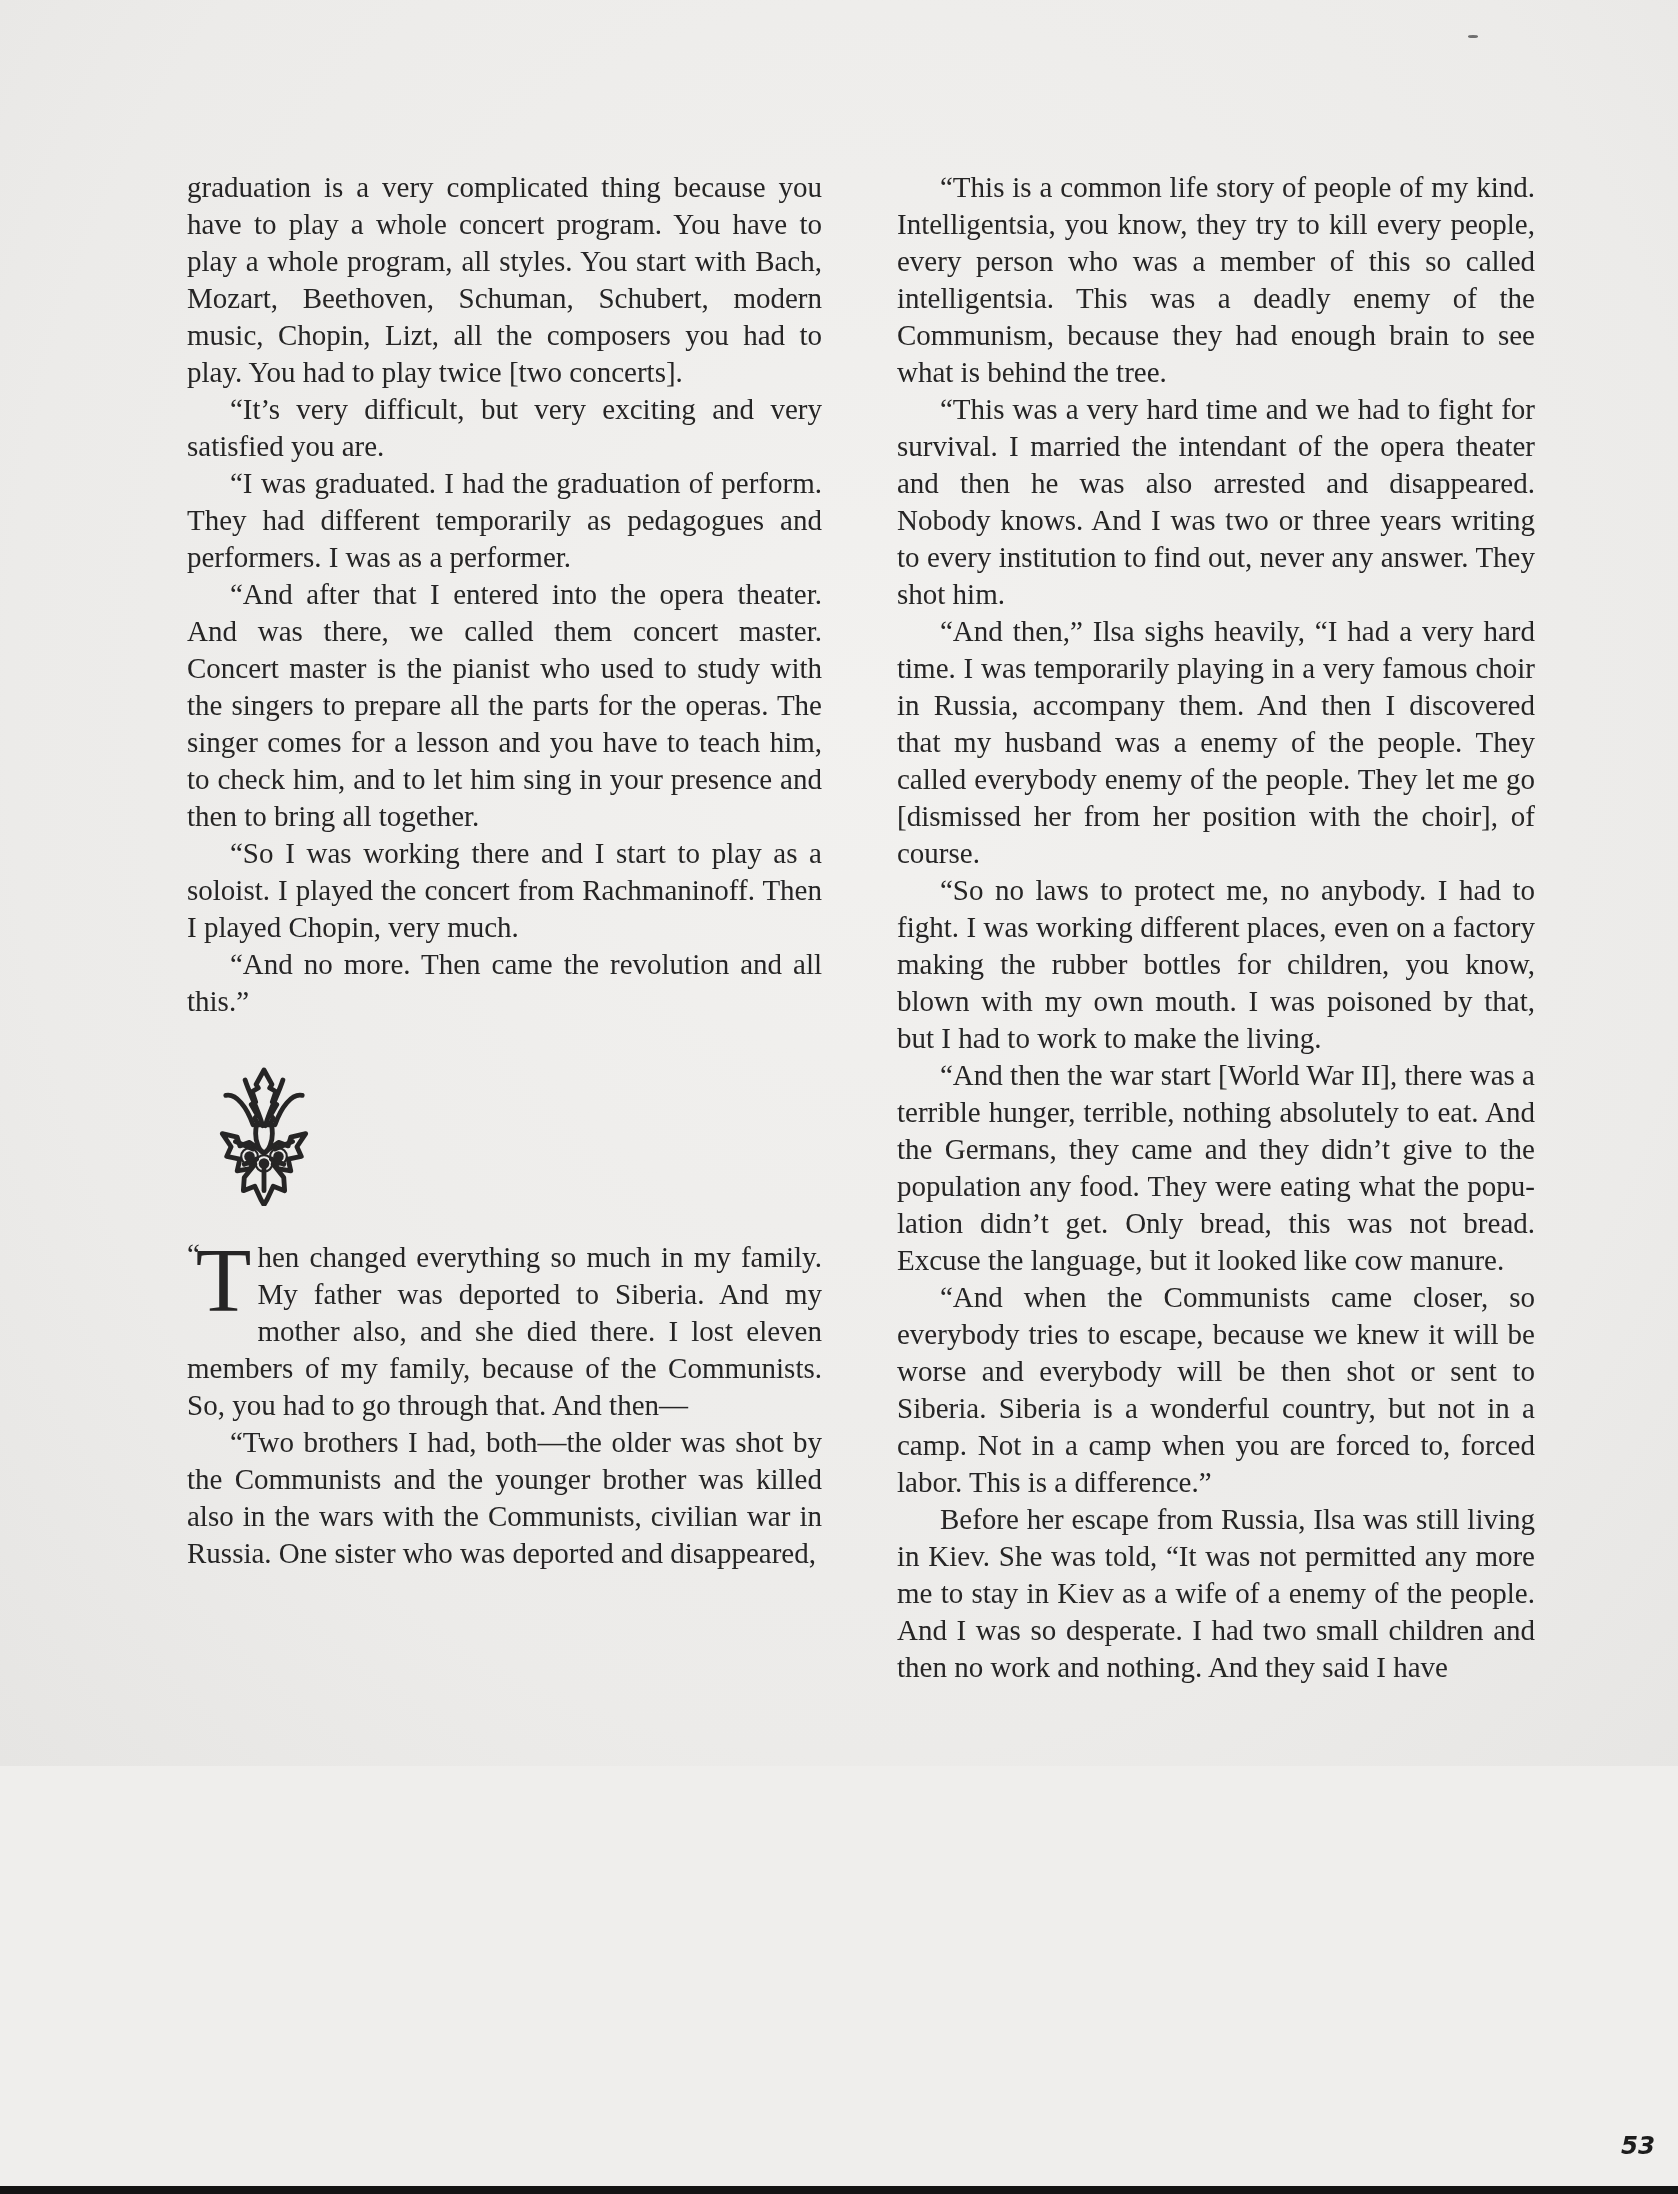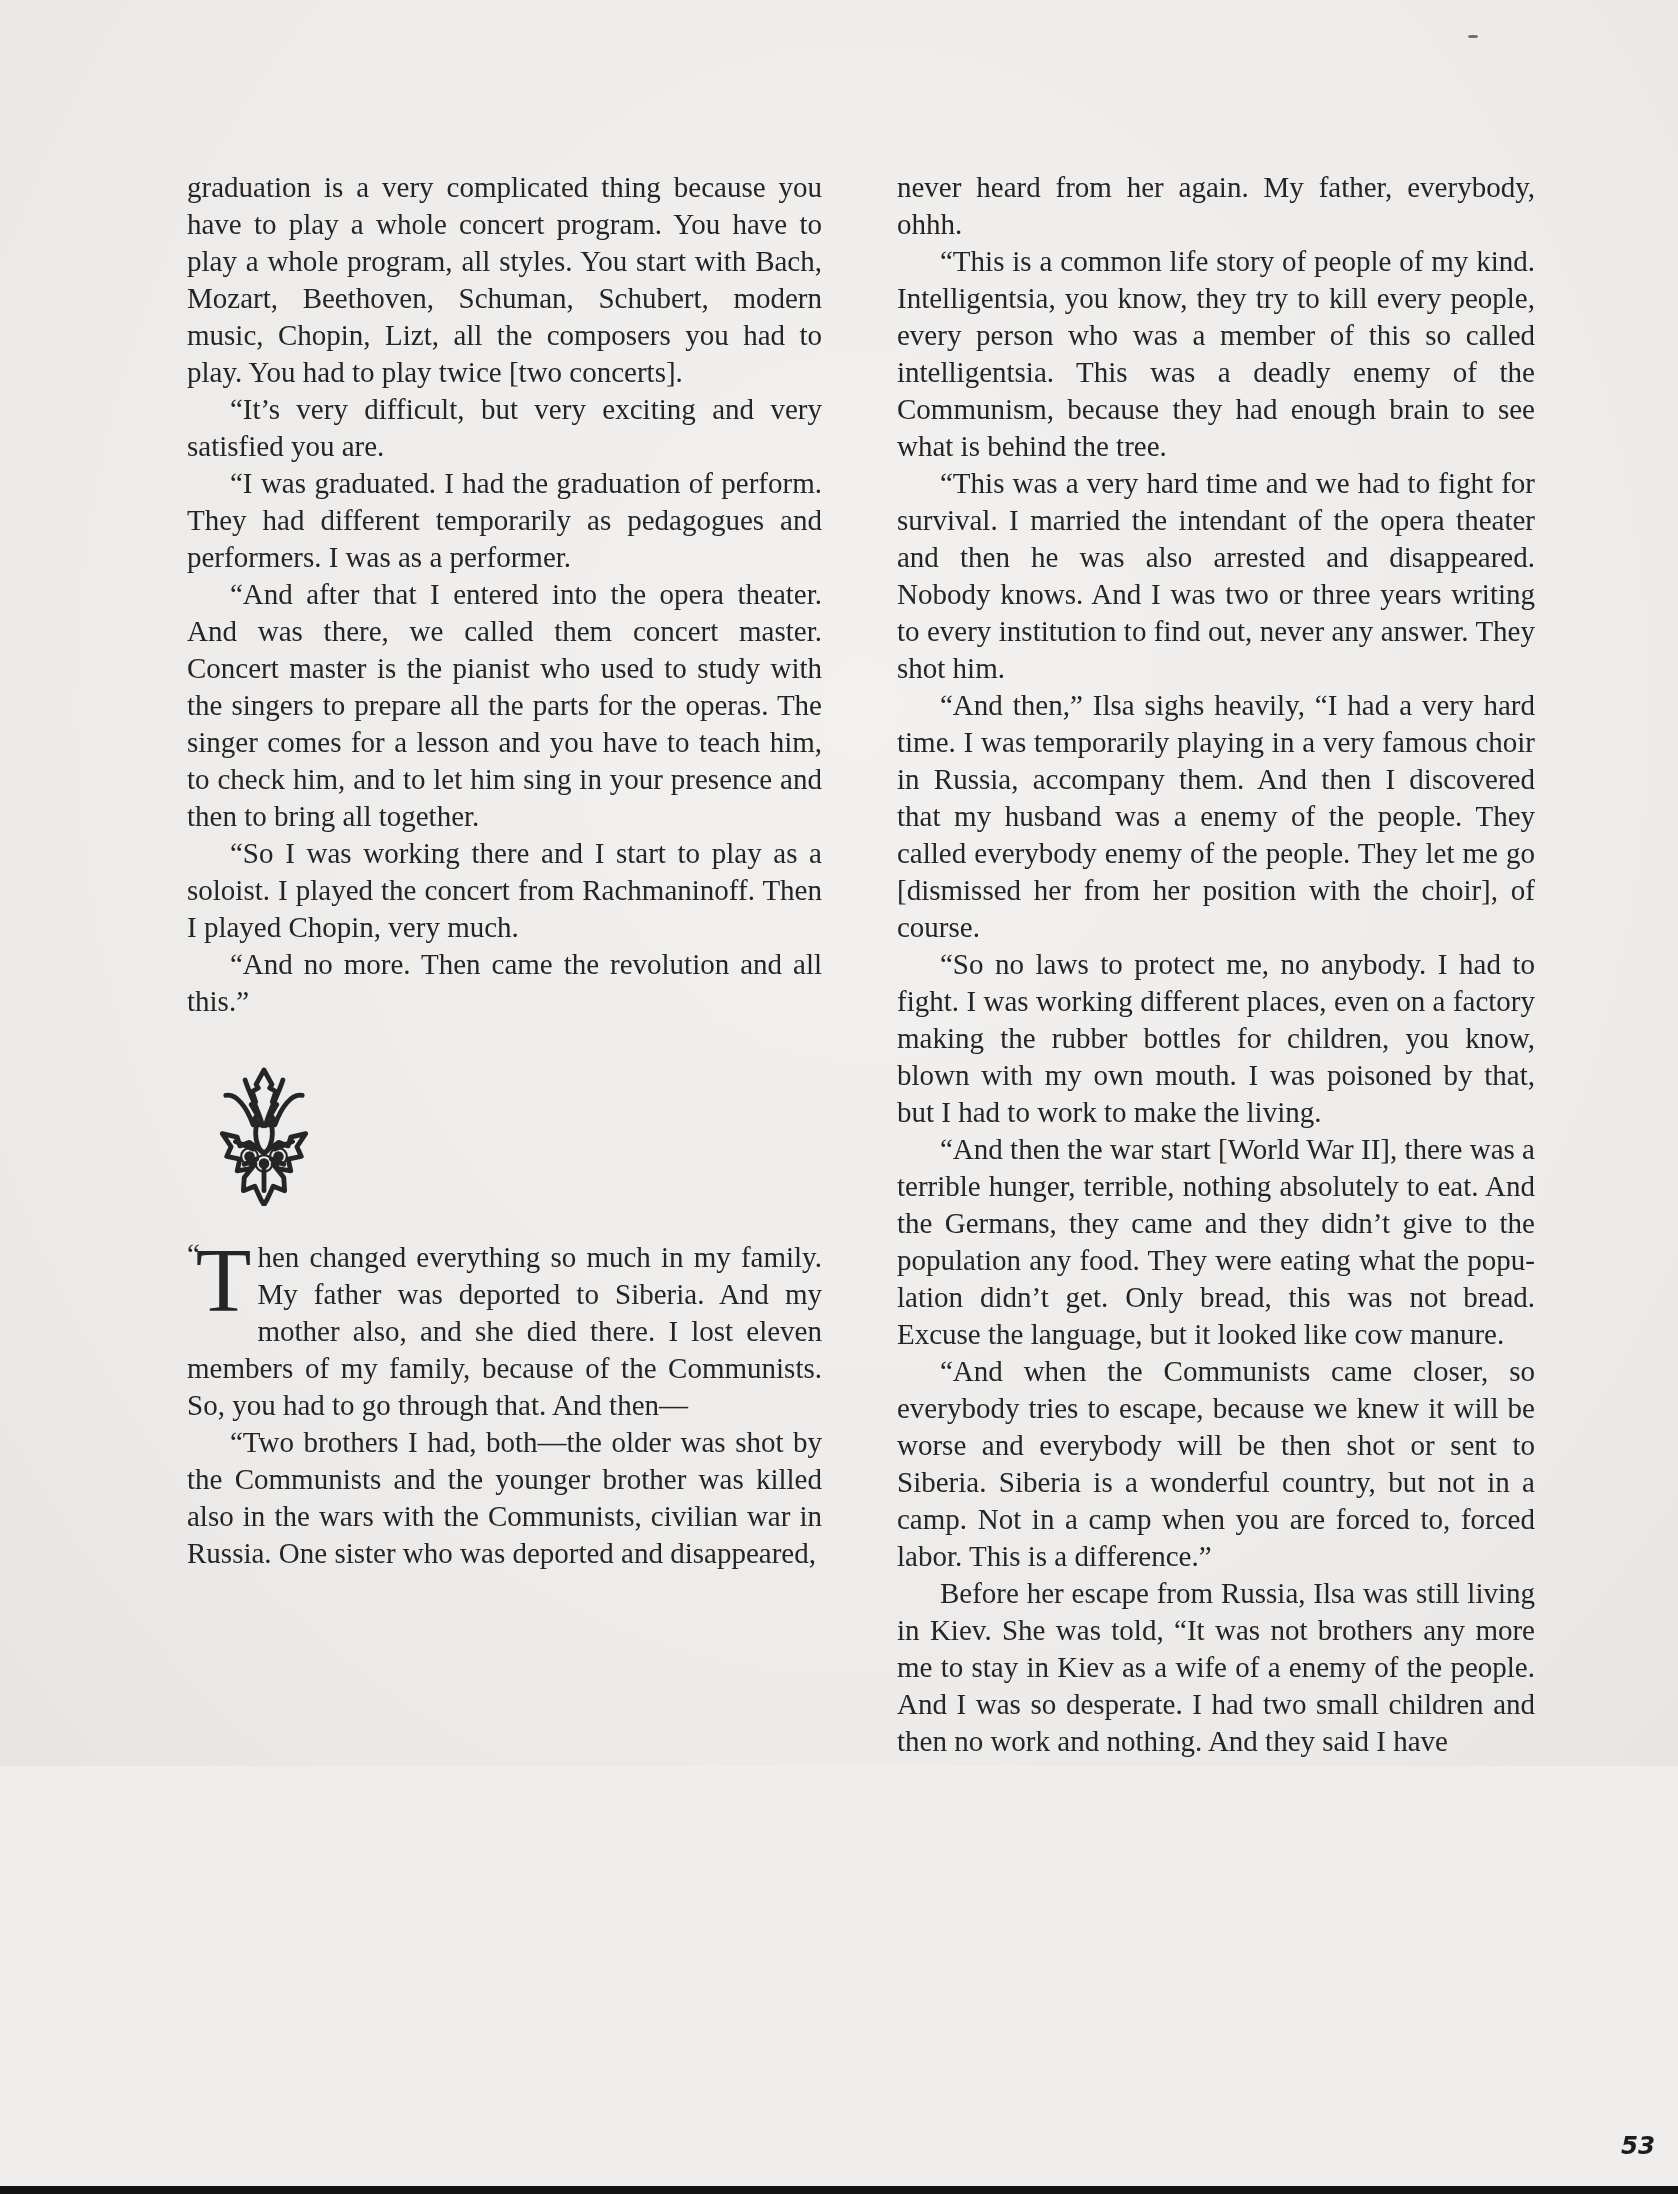--- a/index.html
+++ b/index.html
@@ -100,26 +100,25 @@
 
     <p class="dropcap-para" style="margin-top:83px">
       <span class="dropcap-quote">“</span>
       <span class="dropcap">T</span>
       <span>hen changed everything so much in my family. My father was deported to Siberia. And my mother also, and she died there. I lost eleven members of my family, because of the Communists. So, you had to go through that. And then—</span>
     </p>
     <p class="indent">“Two brothers I had, both—the older was shot by the Communists and the younger brother was killed also in the wars with the Communists, civilian war in Russia. One sister who was deported and disappeared,</p>
   </div>
 
   <div class="column col-right">
-    <p>never heard from her again. My father, everybody, ohhh.</p>
     <p class="indent">“This is a common life story of people of my kind. Intelligentsia, you know, they try to kill every people, every person who was a member of this so called intelligentsia. This was a deadly enemy of the Communism, because they had enough brain to see what is behind the tree.</p>
     <p class="indent">“This was a very hard time and we had to fight for survival. I married the intendant of the opera theater and then he was also arrested and disappeared. Nobody knows. And I was two or three years writing to every institution to find out, never any answer. They shot him.</p>
     <p class="indent">“And then,” Ilsa sighs heavily, “I had a very hard time. I was temporarily playing in a very famous choir in Russia, accompany them. And then I discovered that my hus­band was a enemy of the people. They called everybody enemy of the people. They let me go [dismissed her from her position with the choir], of course.</p>
     <p class="indent">“So no laws to protect me, no anybody. I had to fight. I was working different places, even on a factory making the rubber bottles for children, you know, blown with my own mouth. I was poisoned by that, but I had to work to make the living.</p>
     <p class="indent">“And then the war start [World War II], there was a terrible hunger, terrible, nothing absolutely to eat. And the Germans, they came and they didn’t give to the population any food. They were eating what the popu­lation didn’t get. Only bread, this was not bread. Excuse the language, but it looked like cow manure.</p>
     <p class="indent">“And when the Communists came closer, so everybody tries to escape, because we knew it will be worse and everybody will be then shot or sent to Siberia. Siberia is a wonderful country, but not in a camp. Not in a camp when you are forced to, forced labor. This is a difference.”</p>
-    <p class="indent">Before her escape from Russia, Ilsa was still living in Kiev. She was told, “It was not brothers any more me to stay in Kiev as a wife of a enemy of the people. And I was so desperate. I had two small children and then no work and nothing. And they said I have</p>
+    <p class="indent">Before her escape from Russia, Ilsa was still living in Kiev. She was told, “It was not permitted any more me to stay in Kiev as a wife of a enemy of the people. And I was so desperate. I had two small children and then no work and nothing. And they said I have</p>
   </div>
 
   <div class="page-number">53</div>
 </div>
 <div class="bottom-edge"></div>
 
 
 </body></html>

